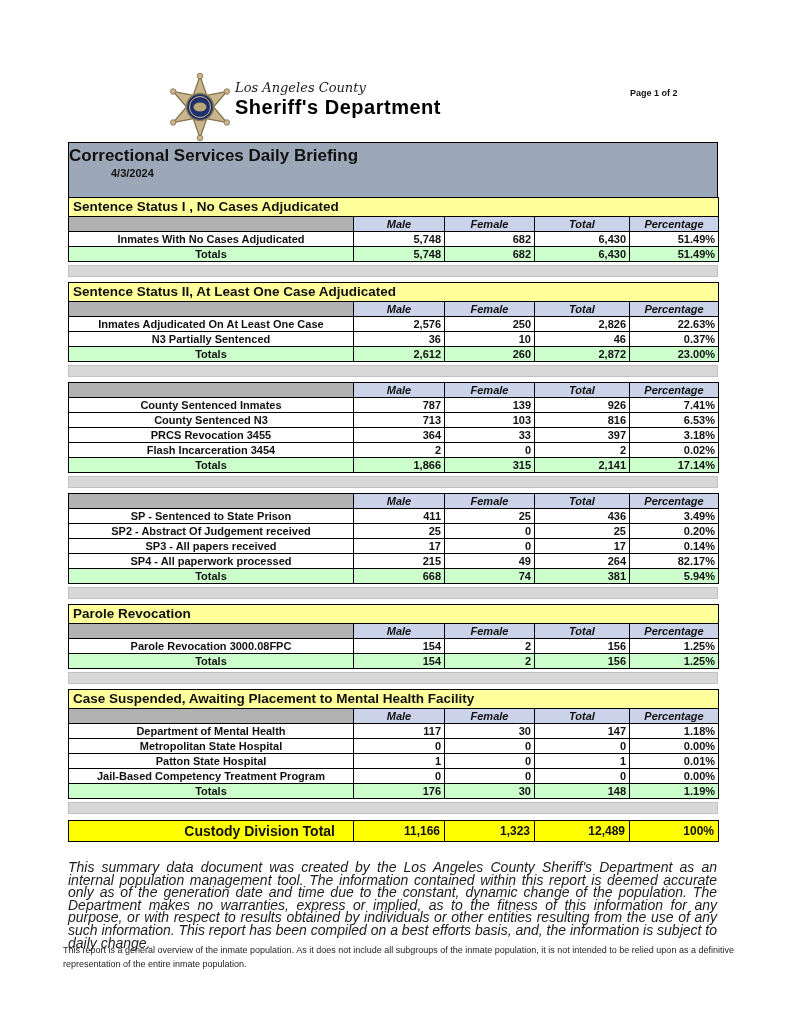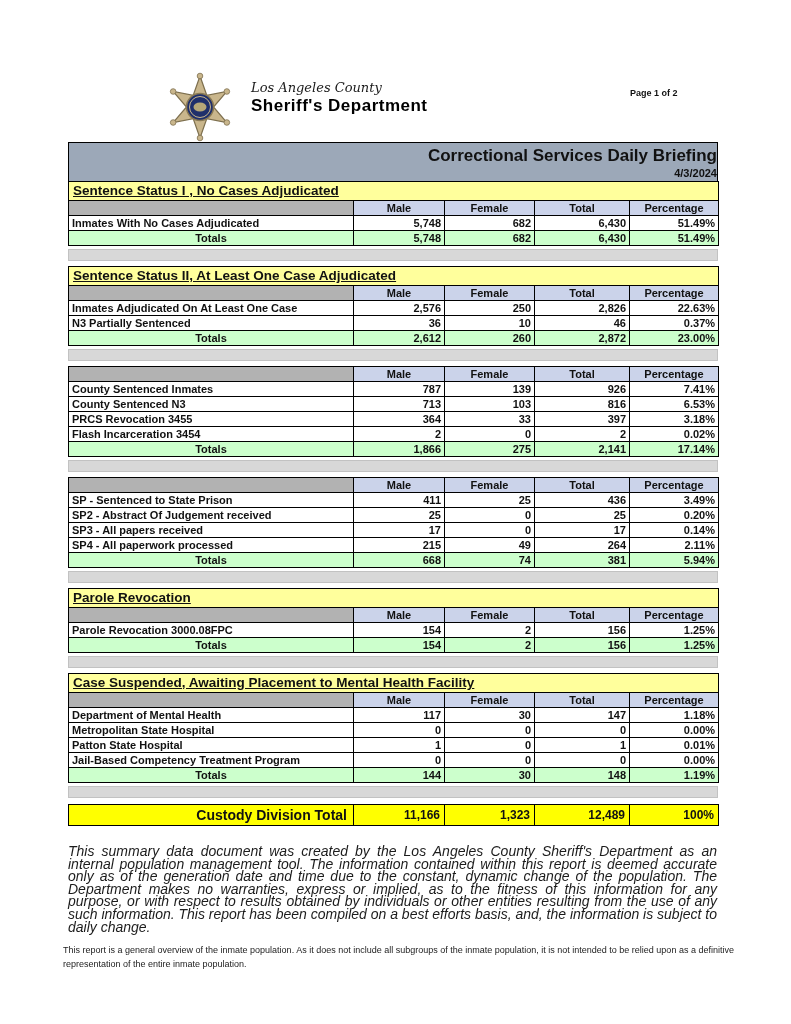--- a/index.html
+++ b/index.html
@@ -12,50 +12,50 @@
     overflow: hidden;
   }
 
   
   .page-header {
     position: relative;
     margin: 72px 0 0 167px;
     height: 66px;
   }
   .badge { position: absolute; left: 0; top: 0; }
-  .logo-text { position: absolute; left: 84px; top: 8px; }
+  .logo-text { position: absolute; left: 68px; top: 8px; }
   .logo-county {
     font-family: "DejaVu Serif", serif;
     font-style: italic;
     font-size: 13px;
     color: #1a1a1a;
   }
   .logo-dept {
-    font-size: 17px;
+    font-size: 20px;
     font-weight: bold;
     letter-spacing: 0.5px;
     color: #000;
     margin-top: 1px;
   }
   .page-num {
     position: absolute;
     left: 463px;
     top: 16px;
     font-size: 9px;
     font-weight: bold;
   }
 
   
   .doc { margin: 4px 0 0 68px; width: 650px; }
 
   .title-bar {
     background: #9CA8B8;
     border: 1px solid #000;
-    text-align: right;
-    padding: 3px 0 2px 0;
+    text-align: left;
+    padding: 3px 0 18px 0;
   }
   .title-bar .title { font-size: 17px; font-weight: bold; }
   .title-bar .date  { font-size: 11px; font-weight: bold; margin-top: 1px; margin-left: 42px; }
 
   table.sec {
     border-collapse: collapse;
     table-layout: fixed;
     width: 650px;
     margin-top: -1px;
   }
@@ -66,25 +66,24 @@
     line-height: 12px;
     padding: 1px 3px;
     white-space: nowrap;
     overflow: hidden;
   }
   tr.sec-header td {
     background: #FFFF9C;
     font-size: 13.5px;
     line-height: 14px;
     padding: 2px 4px;
-    text-decoration: underline;
-  }
-  tr.col-header td { background: #CBD3EA; text-align: center; }
+  }
+  tr.col-header td { background: #CBD3EA; text-align: center; font-style: italic; }
   tr.col-header td.first { background: #B2B2B2; }
-  td.label { text-align: left; }
+  td.label { text-align: center; }
   td.num   { text-align: right; }
   tr.totals td { background: #CCFFCC; }
   tr.totals td.t-label { text-align: center; }
 
   .spacer {
     height: 12px;
     background: #D8D8D8;
     border: 1px solid #c2c2c2;
     margin: 3px 0 6px 0;
   }
@@ -94,21 +93,21 @@
     table-layout: fixed;
     width: 650px;
   }
   table.custody td {
     border: 1.5px solid #000;
     background: #FFFF00;
     font-weight: bold;
     padding: 2px 4px;
     white-space: nowrap;
   }
-  table.custody td.g-label { font-size: 14px; text-align: right; padding-right: 6px; }
+  table.custody td.g-label { font-size: 14px; text-align: right; padding-right: 18px; }
   table.custody td.num    { font-size: 12px; text-align: right; }
 
   .disclaimer {
     margin-top: 19px;
     width: 649px;
     font-size: 14px;
     font-style: italic;
     line-height: 12.6px;
     text-align: justify;
     color: #1c1c1c;
@@ -275,21 +274,21 @@
           <tr class="data">
             <td class="label">Flash Incarceration 3454</td>
             <td class="num">2</td>
             <td class="num">0</td>
             <td class="num">2</td>
             <td class="num">0.02%</td>
           </tr>
           <tr class="totals">
             <td class="t-label">Totals</td>
             <td class="num">1,866</td>
-            <td class="num">275</td>
+            <td class="num">315</td>
             <td class="num">2,141</td>
             <td class="num">17.14%</td>
           </tr>
         </tbody>
       </table>
       <div class="spacer"></div>
       <table class="sec">
         <colgroup>
           <col style="width: 285px;">
           <col style="width: 91px;">
@@ -324,21 +323,21 @@
             <td class="num">17</td>
             <td class="num">0</td>
             <td class="num">17</td>
             <td class="num">0.14%</td>
           </tr>
           <tr class="data">
             <td class="label">SP4 - All paperwork processed</td>
             <td class="num">215</td>
             <td class="num">49</td>
             <td class="num">264</td>
-            <td class="num">2.11%</td>
+            <td class="num">82.17%</td>
           </tr>
           <tr class="totals">
             <td class="t-label">Totals</td>
             <td class="num">668</td>
             <td class="num">74</td>
             <td class="num">381</td>
             <td class="num">5.94%</td>
           </tr>
         </tbody>
       </table>
@@ -421,21 +420,21 @@
           </tr>
           <tr class="data">
             <td class="label">Jail-Based Competency Treatment Program</td>
             <td class="num">0</td>
             <td class="num">0</td>
             <td class="num">0</td>
             <td class="num">0.00%</td>
           </tr>
           <tr class="totals">
             <td class="t-label">Totals</td>
-            <td class="num">144</td>
+            <td class="num">176</td>
             <td class="num">30</td>
             <td class="num">148</td>
             <td class="num">1.19%</td>
           </tr>
         </tbody>
       </table>
       <div class="spacer"></div>
     </div>
 
   <table class="custody">

